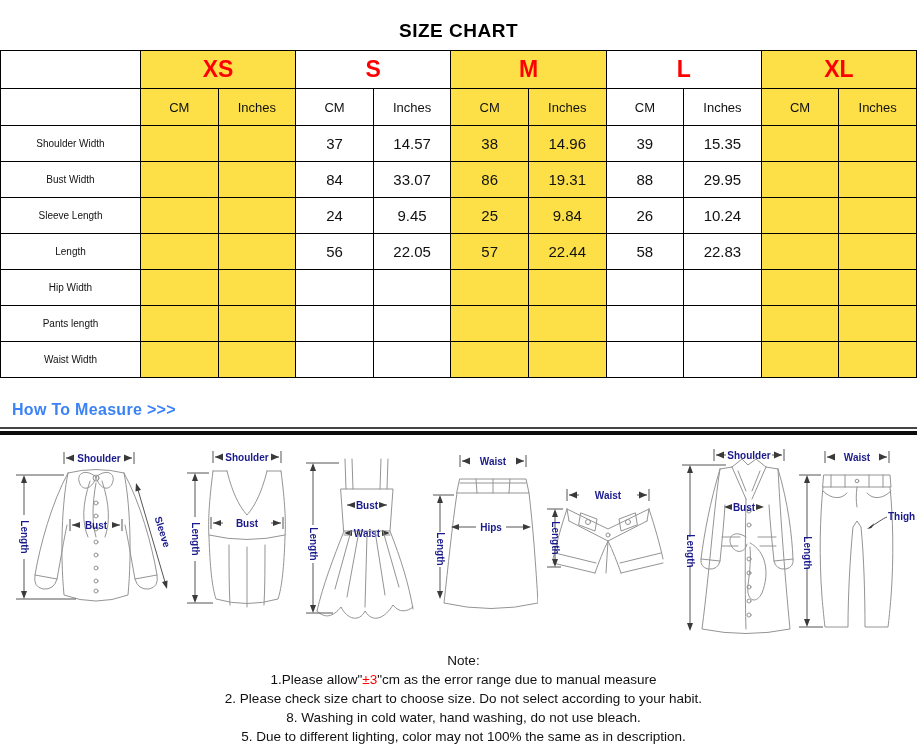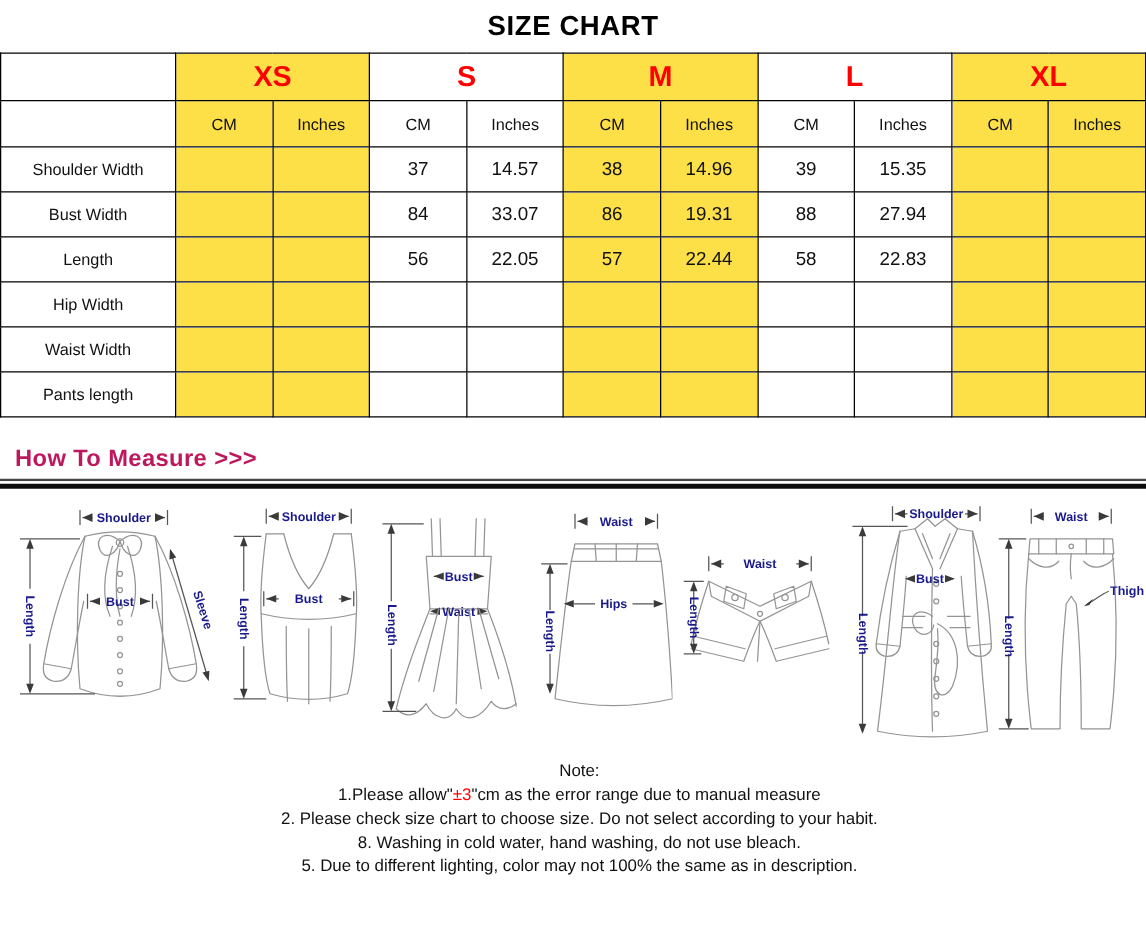--- a/index.html
+++ b/index.html
@@ -1,30 +1,30 @@
 <!DOCTYPE html>
 <html><head>
 <meta charset="utf-8">
 <style>
   html,body{margin:0;padding:0;}
   body{
     width:917px;height:753px;overflow:hidden;background:#ffffff;
     font-family:"Liberation Sans",sans-serif;color:#000;
   }
-  .title{padding-top:8px;text-align:center;font-size:22px;font-weight:bold;letter-spacing:.5px;}
+  .title{padding-top:20px;text-align:center;font-size:19px;font-weight:bold;letter-spacing:.5px;}
 
   table.size-chart{border-collapse:collapse;table-layout:fixed;width:917px;margin-top:8px;}
   table.size-chart td{border:1px solid #000;text-align:center;vertical-align:middle;overflow:hidden;padding:0;}
   td.sh{background:#fde047;}
   tr.r-size td{height:37px;font-size:23px;font-weight:bold;color:#ff0000;}
   tr.r-unit td{height:36px;font-size:13px;font-weight:normal;color:#111;}
   tr.r-data td{height:35px;font-size:15px;color:#111;}
-  tr.r-data td.rl{font-size:13px;}
-
-  .htm-heading{margin:23px 0 0 12px;font-size:19px;font-weight:bold;color:#be185d;letter-spacing:.3px;height:22px;}
+  tr.r-data td.rl{font-size:10px;}
+
+  .htm-heading{margin:23px 0 0 12px;font-size:16px;font-weight:bold;color:#3b82f6;letter-spacing:.3px;height:22px;}
   .rule{margin-top:4px;}
   .rule .r1{height:2px;background:#454545;}
   .rule .r2{height:2px;background:#ffffff;}
   .rule .r3{height:4px;background:#0c0c0c;}
 
   .strip{position:relative;height:196px;margin-top:12px;}
   .strip svg{position:absolute;top:0;}
   .g{stroke:#949494;stroke-width:1;fill:none;stroke-linecap:round;stroke-linejoin:round;}
   .ml{stroke:#555;stroke-width:1;fill:none;}
   .ar{fill:#3a3a3a;stroke:none;}
@@ -90,21 +90,34 @@
   </tr>
   <tr class="r-data">
     <td class="rl">Bust Width</td>
     <td class="sh"></td>
     <td class="sh"></td>
     <td>84</td>
     <td>33.07</td>
     <td class="sh">86</td>
     <td class="sh">19.31</td>
     <td>88</td>
-    <td>27.94</td>
+    <td>29.95</td>
+    <td class="sh"></td>
+    <td class="sh"></td>
+  </tr>
+  <tr class="r-data">
+    <td class="rl">Sleeve Length</td>
+    <td class="sh"></td>
+    <td class="sh"></td>
+    <td>24</td>
+    <td>9.45</td>
+    <td class="sh">25</td>
+    <td class="sh">9.84</td>
+    <td>26</td>
+    <td>10.24</td>
     <td class="sh"></td>
     <td class="sh"></td>
   </tr>
   <tr class="r-data">
     <td class="rl">Length</td>
     <td class="sh"></td>
     <td class="sh"></td>
     <td>56</td>
     <td>22.05</td>
     <td class="sh">57</td>
@@ -121,34 +134,34 @@
     <td></td>
     <td></td>
     <td class="sh"></td>
     <td class="sh"></td>
     <td></td>
     <td></td>
     <td class="sh"></td>
     <td class="sh"></td>
   </tr>
   <tr class="r-data">
+    <td class="rl">Pants length</td>
+    <td class="sh"></td>
+    <td class="sh"></td>
+    <td></td>
+    <td></td>
+    <td class="sh"></td>
+    <td class="sh"></td>
+    <td></td>
+    <td></td>
+    <td class="sh"></td>
+    <td class="sh"></td>
+  </tr>
+  <tr class="r-data">
     <td class="rl">Waist Width</td>
-    <td class="sh"></td>
-    <td class="sh"></td>
-    <td></td>
-    <td></td>
-    <td class="sh"></td>
-    <td class="sh"></td>
-    <td></td>
-    <td></td>
-    <td class="sh"></td>
-    <td class="sh"></td>
-  </tr>
-  <tr class="r-data">
-    <td class="rl">Pants length</td>
     <td class="sh"></td>
     <td class="sh"></td>
     <td></td>
     <td></td>
     <td class="sh"></td>
     <td class="sh"></td>
     <td></td>
     <td></td>
     <td class="sh"></td>
     <td class="sh"></td>

